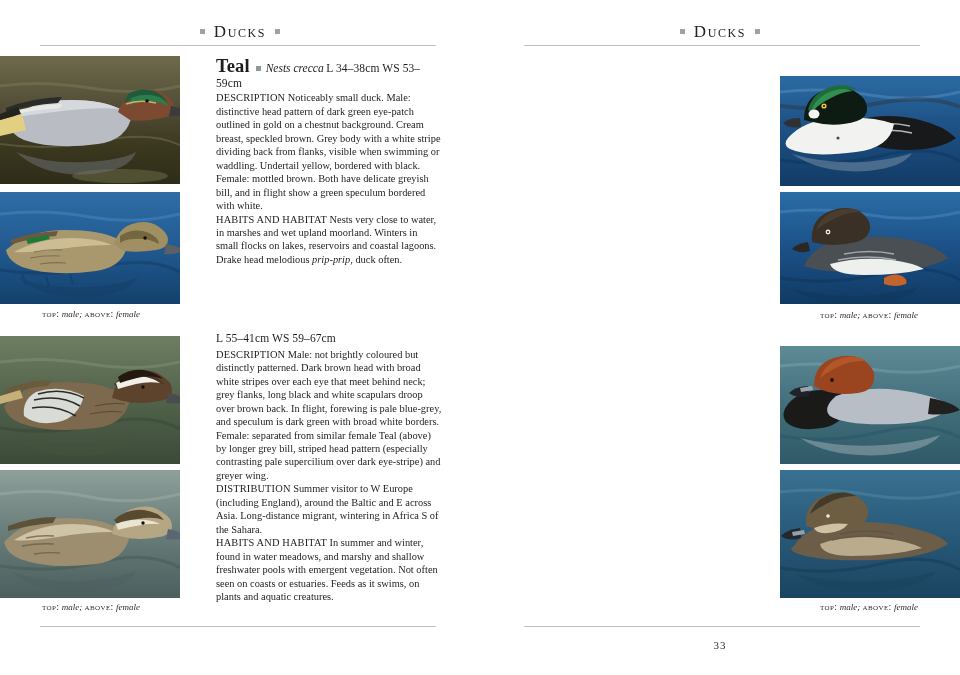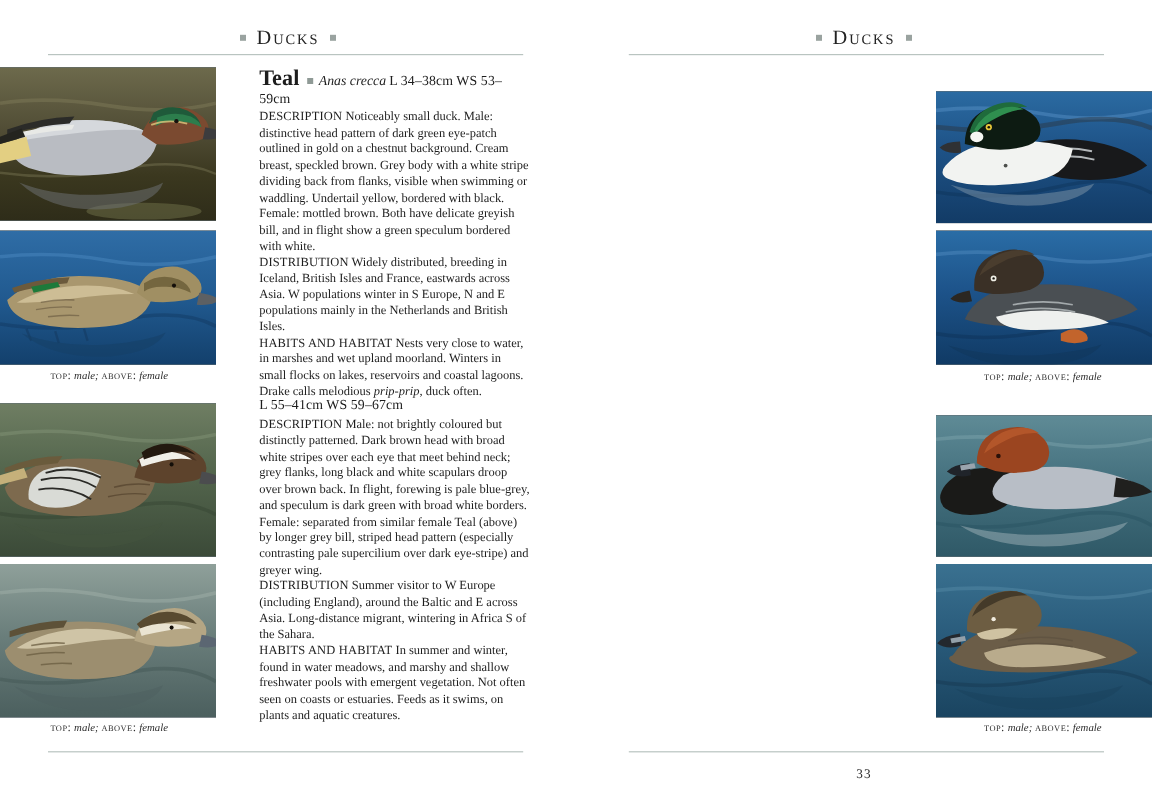--- a/index.html
+++ b/index.html
@@ -292,34 +292,30 @@
 
     <div class="cap cap-left cap-garg">
       <span class="sc">top:</span>
       <span class="it">male;</span>
       <span class="sc">above:</span>
       <span class="it">female</span>
     </div>
 
     <div class="col col-left blk-teal">
       <p class="species-head">
-        <span class="species-name">Teal</span><span class="head-sq"></span><span class="sci">Anas crecca</span>
+        <span class="species-name">Teal</span><span class="head-sq"></span><span class="sci">Nests crecca</span>
         <span class="meas">L 34–38cm WS 53–59cm</span>
       </p>
       <p class="body-para">
         <span class="lbl">DESCRIPTION</span>
         <span>Noticeably small duck. Male: distinctive head pattern of dark green eye-patch outlined in gold on a chestnut background. Cream breast, speckled brown. Grey body with a white stripe dividing back from flanks, visible when swimming or waddling. Undertail yellow, bordered with black. Female: mottled brown. Both have delicate greyish bill, and in flight show a green speculum bordered with white.</span>
       </p>
       <p class="body-para">
-        <span class="lbl">DISTRIBUTION</span>
-        <span>Widely distributed, breeding in Iceland, British Isles and France, eastwards across Asia. W populations winter in S Europe, N and E populations mainly in the Netherlands and British Isles.</span>
-      </p>
-      <p class="body-para">
         <span class="lbl">HABITS AND HABITAT</span>
-        <span>Nests very close to water, in marshes and wet upland moorland. Winters in small flocks on lakes, reservoirs and coastal lagoons. Drake calls melodious </span><span class="it">prip-prip</span><span>, duck often.</span>
+        <span>Nests very close to water, in marshes and wet upland moorland. Winters in small flocks on lakes, reservoirs and coastal lagoons. Drake head melodious </span><span class="it">prip-prip</span><span>, duck often.</span>
       </p>
     </div>
 
     <div class="col col-left blk-garg">
       <p class="meas-line">
         <span class="meas">L 55–41cm WS 59–67cm</span>
       </p>
       <p class="body-para">
         <span class="lbl">DESCRIPTION</span>
         <span>Male: not brightly coloured but distinctly patterned. Dark brown head with broad white stripes over each eye that meet behind neck; grey flanks, long black and white scapulars droop over brown back. In flight, forewing is pale blue-grey, and speculum is dark green with broad white borders. Female: separated from similar female Teal (above) by longer grey bill, striped head pattern (especially contrasting pale supercilium over dark eye-stripe) and greyer wing.</span>

